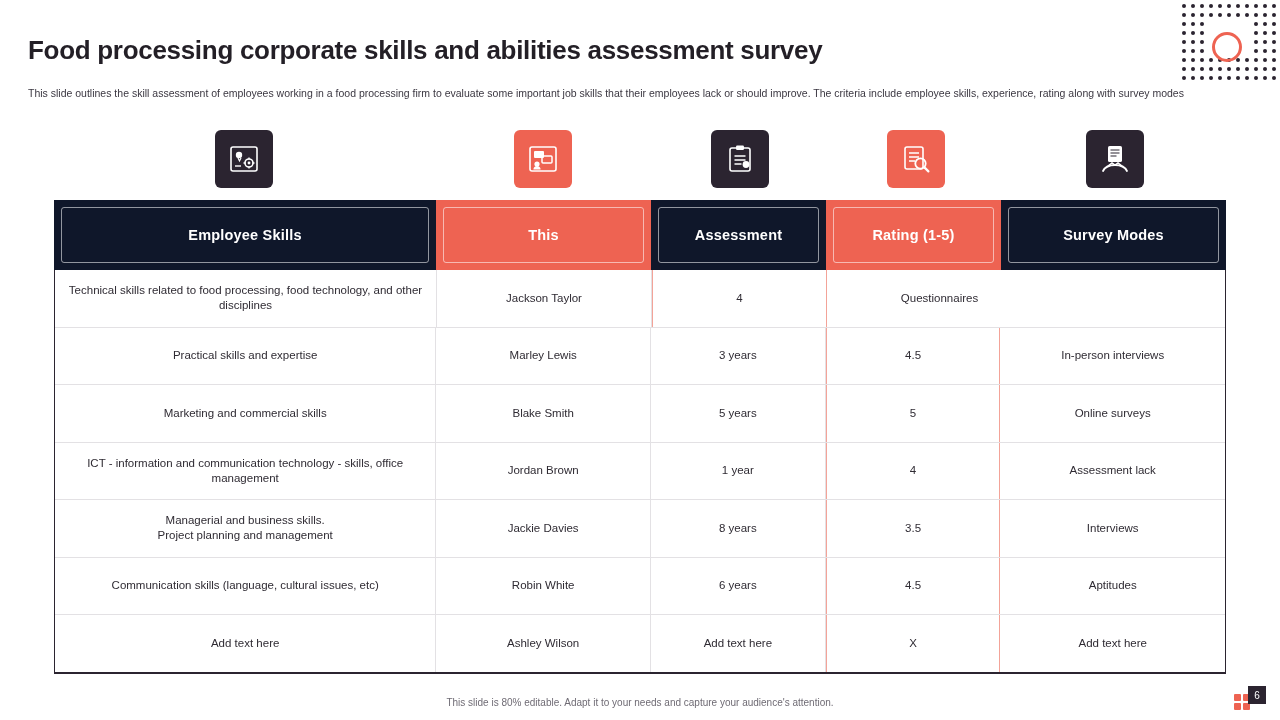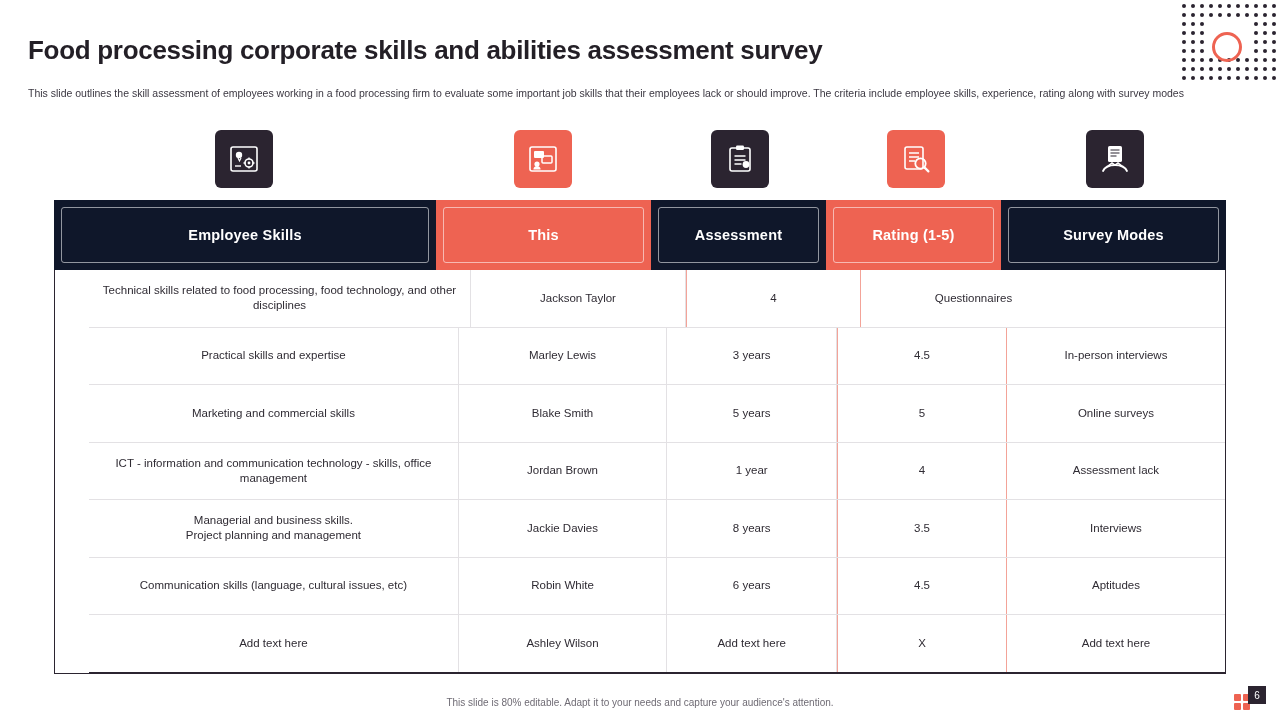--- a/index.html
+++ b/index.html
@@ -132,21 +132,20 @@
   .col-0 { width: 382px; }
   .col-1 { width: 215px; }
   .col-2 { width: 175px; }
   .col-3 { width: 175px; }
   .col-4 { width: 225px; }
 
   .table-wrap {
     border-left: 1.5px solid #2b2430;
     border-right: 1.5px solid #2b2430;
     border-bottom: 1.5px solid #2b2430;
-    padding-left: 34px;
   }
   .head-row-wrap { position: relative; }
 
   
   .footer {
     position: absolute;
     left: 0; right: 0; bottom: 12px;
     text-align: center;
     font-size: 10px;
     color: #6f6b74;

